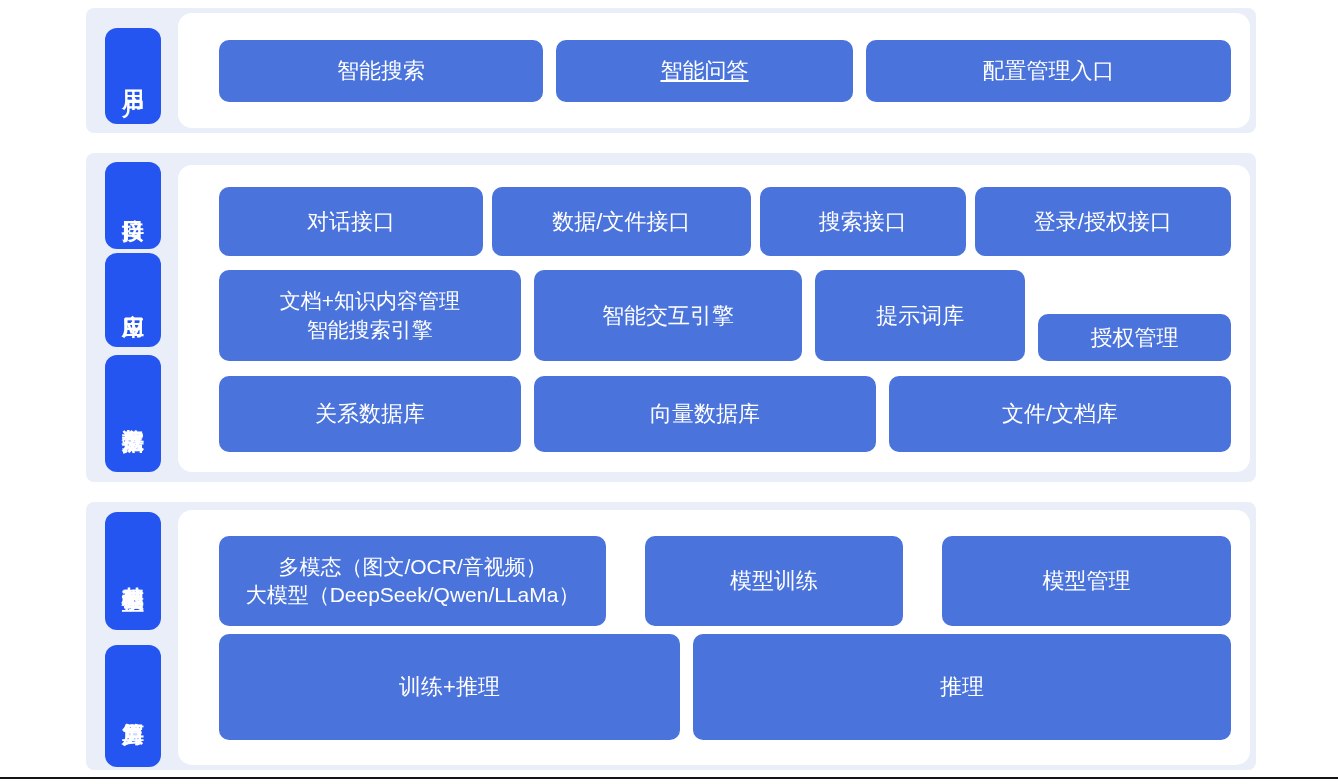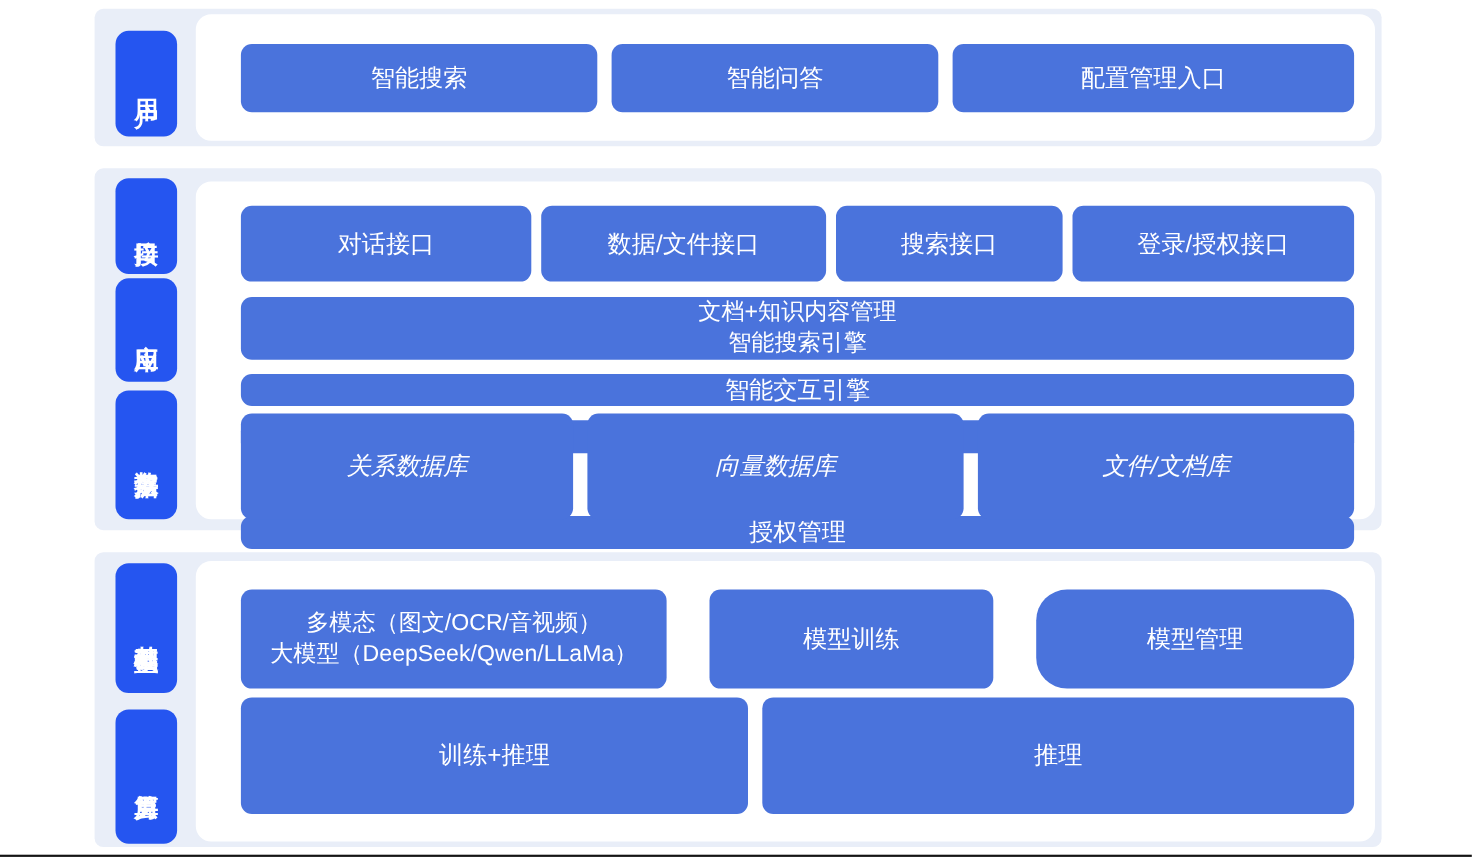--- a/index.html
+++ b/index.html
@@ -38,39 +38,39 @@
   .btn{
     background:#4A73DC;border-radius:10px;color:#ffffff;
     display:flex;align-items:center;justify-content:center;
     text-align:center;font-size:22px;line-height:1.35;
     white-space:pre-line;flex-basis:0;min-width:0;
   }
   .btn.two-line{font-size:21px;}
 
   #row-user{height:62px;gap:13px;width:100%;}
   #row-mid-1{height:69px;gap:9px;justify-content:flex-end;}
-  #row-mid-2{height:91px;gap:13px;margin-top:14px;flex-direction:column;}
-  #row-mid-3{height:96px;gap:13px;margin-top:15px;font-style:italic;}
+  #row-mid-2{height:91px;gap:13px;margin-top:14px;}
+  #row-mid-3{height:76px;gap:13px;margin-top:15px;}
   #row-base-1{height:90px;gap:39px;}
   #row-base-2{height:106px;gap:13px;margin-top:8px;}
 
   .bottom-line{
     position:absolute;left:0;top:777px;width:1338px;height:2px;
     background:#141414;
   }
 </style>
 </head>
 <body>
 
 <div class="band" id="band-user">
   <div class="vlabel" style="top:20px;height:96px;">用户</div>
   <div class="panel" id="panel-user">
     <div class="row" id="row-user">
       <div class="btn" style="flex-grow:324;">智能搜索</div>
-      <div class="btn" style="flex-grow:297;">智能问答</div>
+      <div class="btn" style="flex-grow:297;text-decoration:underline;">智能问答</div>
       <div class="btn" style="flex-grow:365;">配置管理入口</div>
     </div>
   </div>
 </div>
 
 <div class="band" id="band-mid">
   <div class="vlabel" style="top:9px;height:87px;">接口</div>
   <div class="vlabel" style="top:100px;height:94px;">应用</div>
   <div class="vlabel tight" style="top:202px;height:117px;">数据层</div>
 
@@ -98,21 +98,21 @@
 
 <div class="band" id="band-base">
   <div class="vlabel tight" style="top:10px;height:118px;">基础模型</div>
   <div class="vlabel tight" style="top:143px;height:122px;">算力层</div>
 
   <div class="panel" id="panel-base">
     <div class="row" id="row-base-1">
       <div class="btn two-line" style="flex-grow:395;">多模态（图文/OCR/音视频）
 大模型（DeepSeek/Qwen/LLaMa）</div>
       <div class="btn" style="flex-grow:263;">模型训练</div>
-      <div class="btn" style="flex-grow:295;border-radius:28px;">模型管理</div>
+      <div class="btn" style="flex-grow:295;">模型管理</div>
     </div>
     <div class="row" id="row-base-2">
       <div class="btn" style="flex-grow:461;">训练+推理</div>
       <div class="btn" style="flex-grow:538;">推理</div>
     </div>
   </div>
 </div>
 
 <div class="bottom-line"></div>
 

